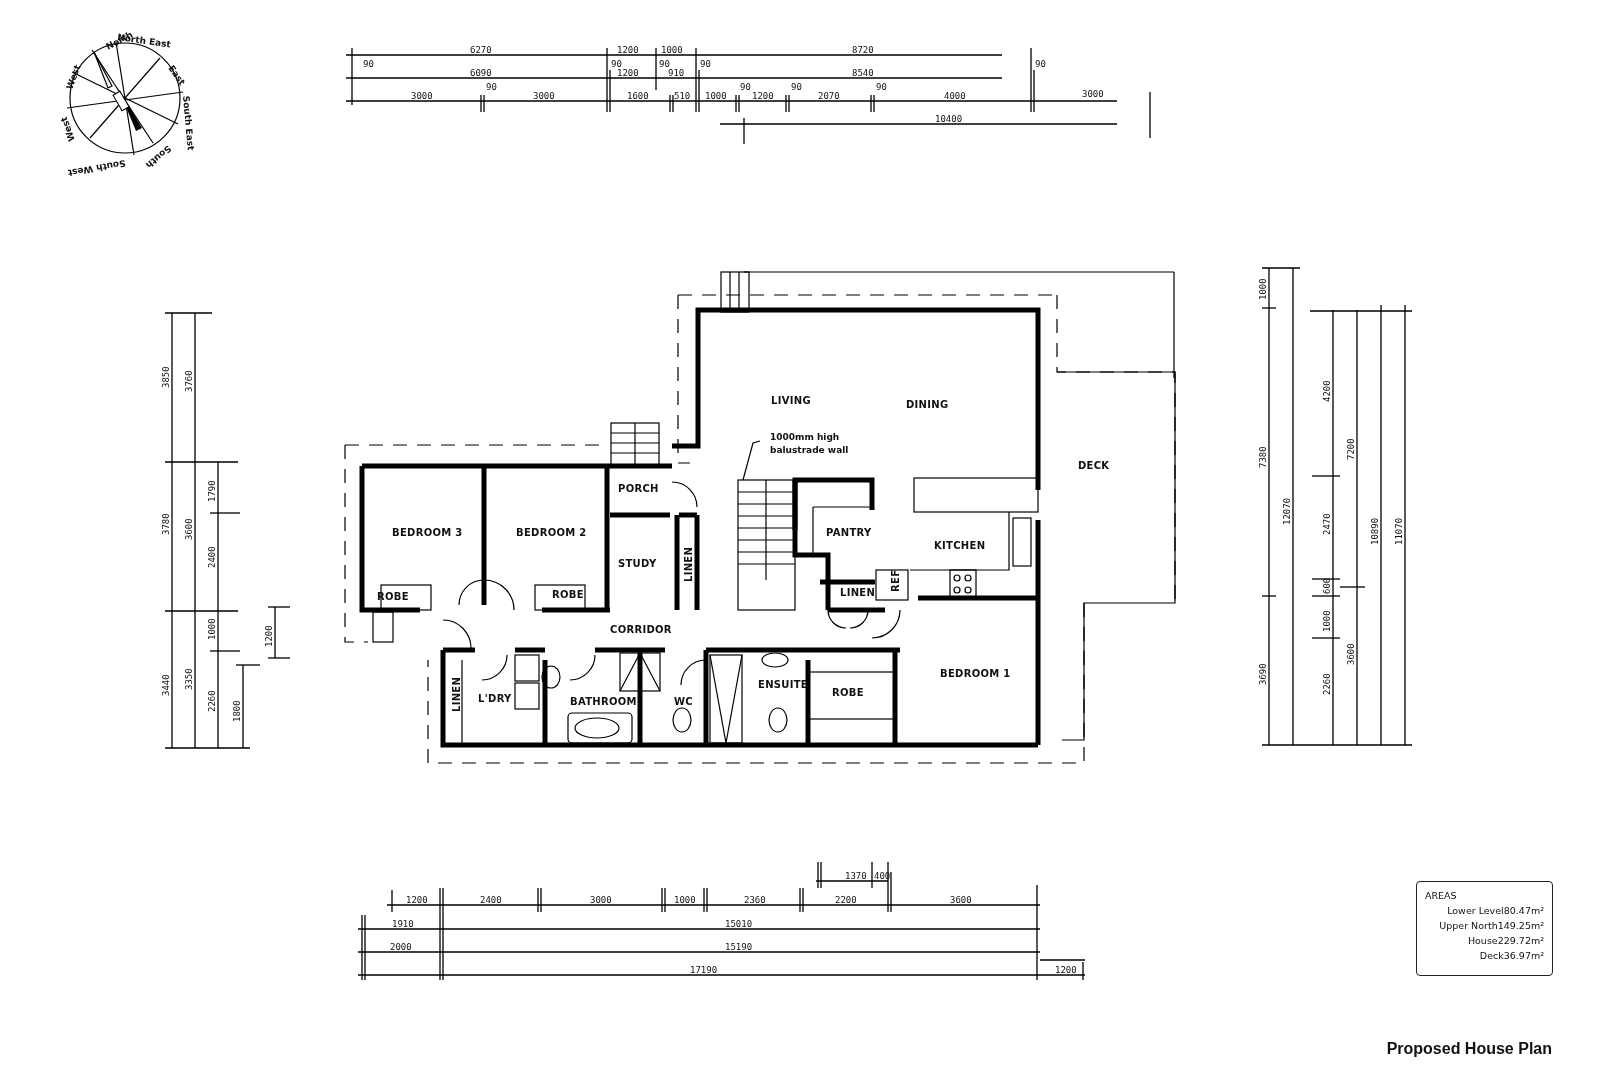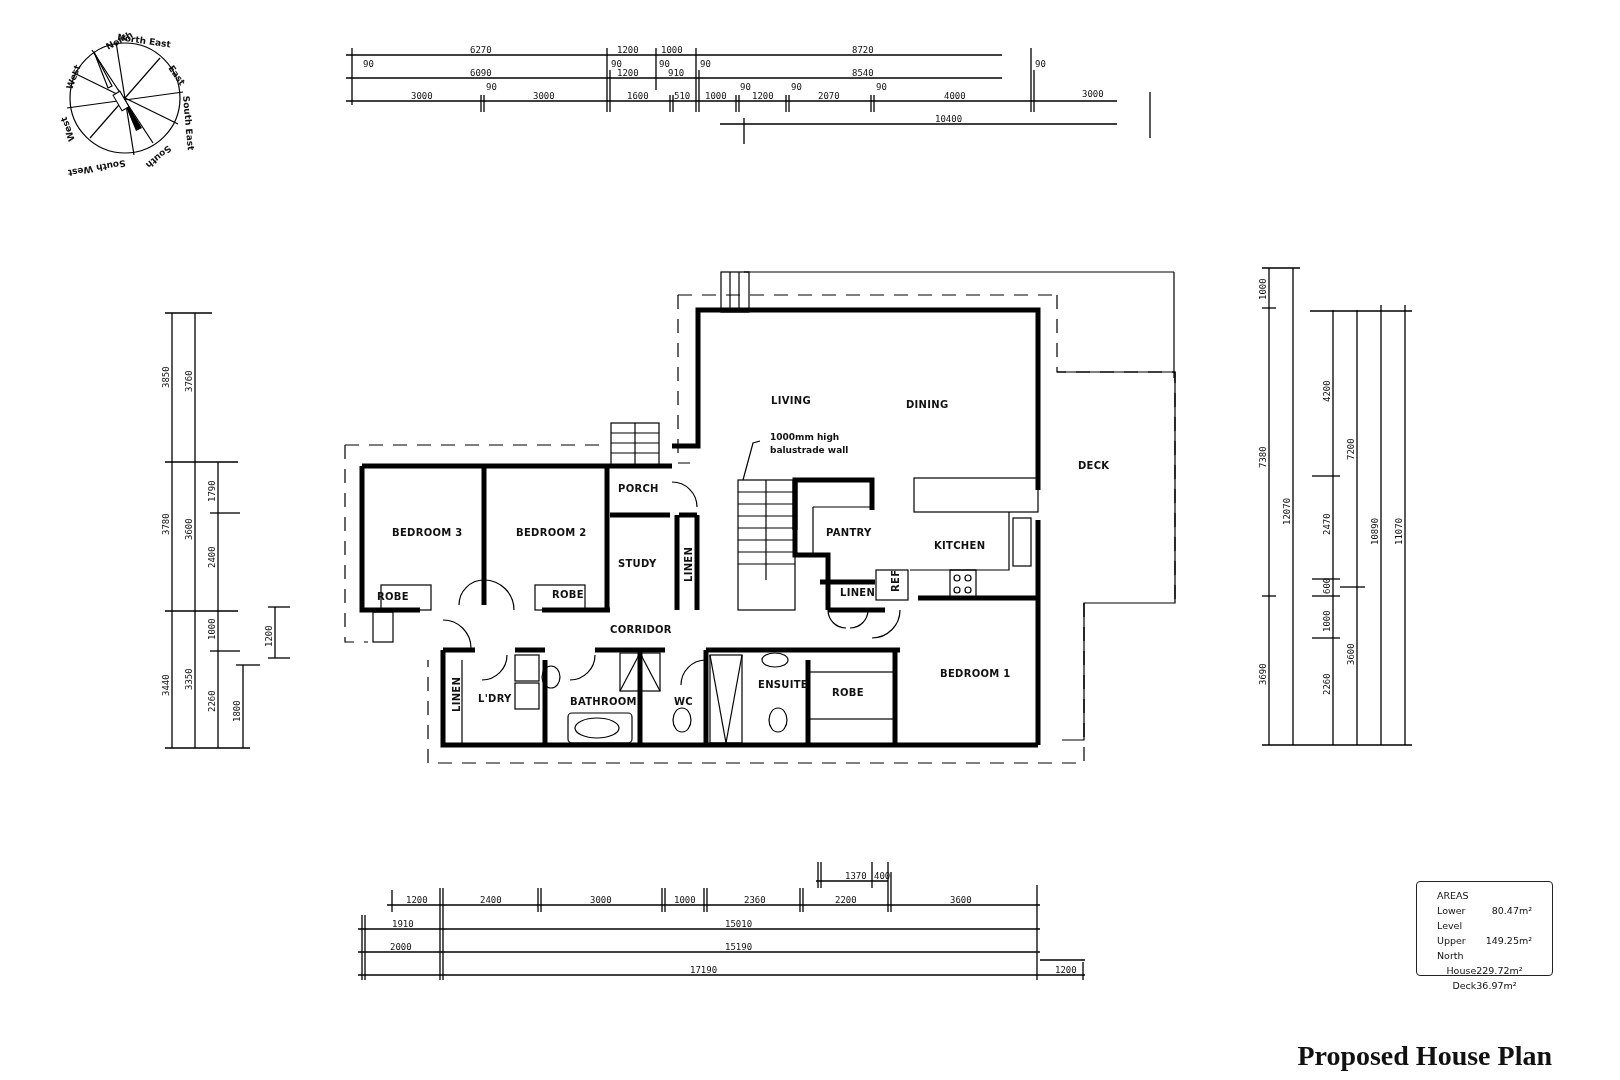--- a/index.html
+++ b/index.html
@@ -6,23 +6,23 @@
   body{width:1620px;height:1080px;position:relative;overflow:hidden;font-family:"DejaVu Sans",sans-serif;}
   svg{position:absolute;left:0;top:0;}
   .dim{font-family:"DejaVu Sans Mono",monospace;font-size:9px;fill:#111;}
   .rm{font-family:"DejaVu Sans",sans-serif;font-size:10px;fill:#111;font-weight:bold;letter-spacing:0.3px;}
   .note{font-family:"DejaVu Sans",sans-serif;font-size:9px;fill:#111;font-weight:bold;}
   .cmp{font-family:"DejaVu Sans",sans-serif;font-size:9px;fill:#111;font-weight:bold;}
   .wall{stroke:#000;stroke-width:5;fill:none;}
   .thin{stroke:#000;stroke-width:1.2;fill:none;}
   .dash{stroke:#000;stroke-width:1.2;fill:none;stroke-dasharray:14 10;}
   .dl{stroke:#000;stroke-width:1.3;fill:none;}
-  #caption{position:absolute;right:68px;top:1040px;font-family:Liberation Serif, serif;font-weight:bold;font-size:28px;color:#111;}
-  #areas{position:absolute;left:1416px;top:881px;width:137px;height:95px;border:1.5px solid #222;border-radius:4px;font-family:"DejaVu Sans",sans-serif;font-size:9.5px;color:#111;padding:7px 20px;box-sizing:border-box;}
-  #areas .row{display:flex;justify-content:center;line-height:15px;}
+  #caption{position:absolute;right:68px;top:1040px;font-family:Liberation Sans, sans-serif;font-weight:bold;font-size:16px;color:#111;}
+  #areas{position:absolute;left:1416px;top:881px;width:137px;height:95px;border:1.5px solid #222;border-radius:4px;font-family:"DejaVu Sans",sans-serif;font-size:9.5px;color:#111;padding:7px 8px;box-sizing:border-box;}
+  #areas .row{display:flex;justify-content:flex-end;line-height:15px;}
   #areas .hdr{line-height:14px;}
 </style>
 </head>
 <body>
 
 <svg width="1620" height="1080" viewBox="0 0 1620 1080">
 
   <g>
     <circle cx="125" cy="98" r="55" class="thin"></circle>
     <line x1="92" y1="50" x2="153" y2="143" class="thin"></line>

